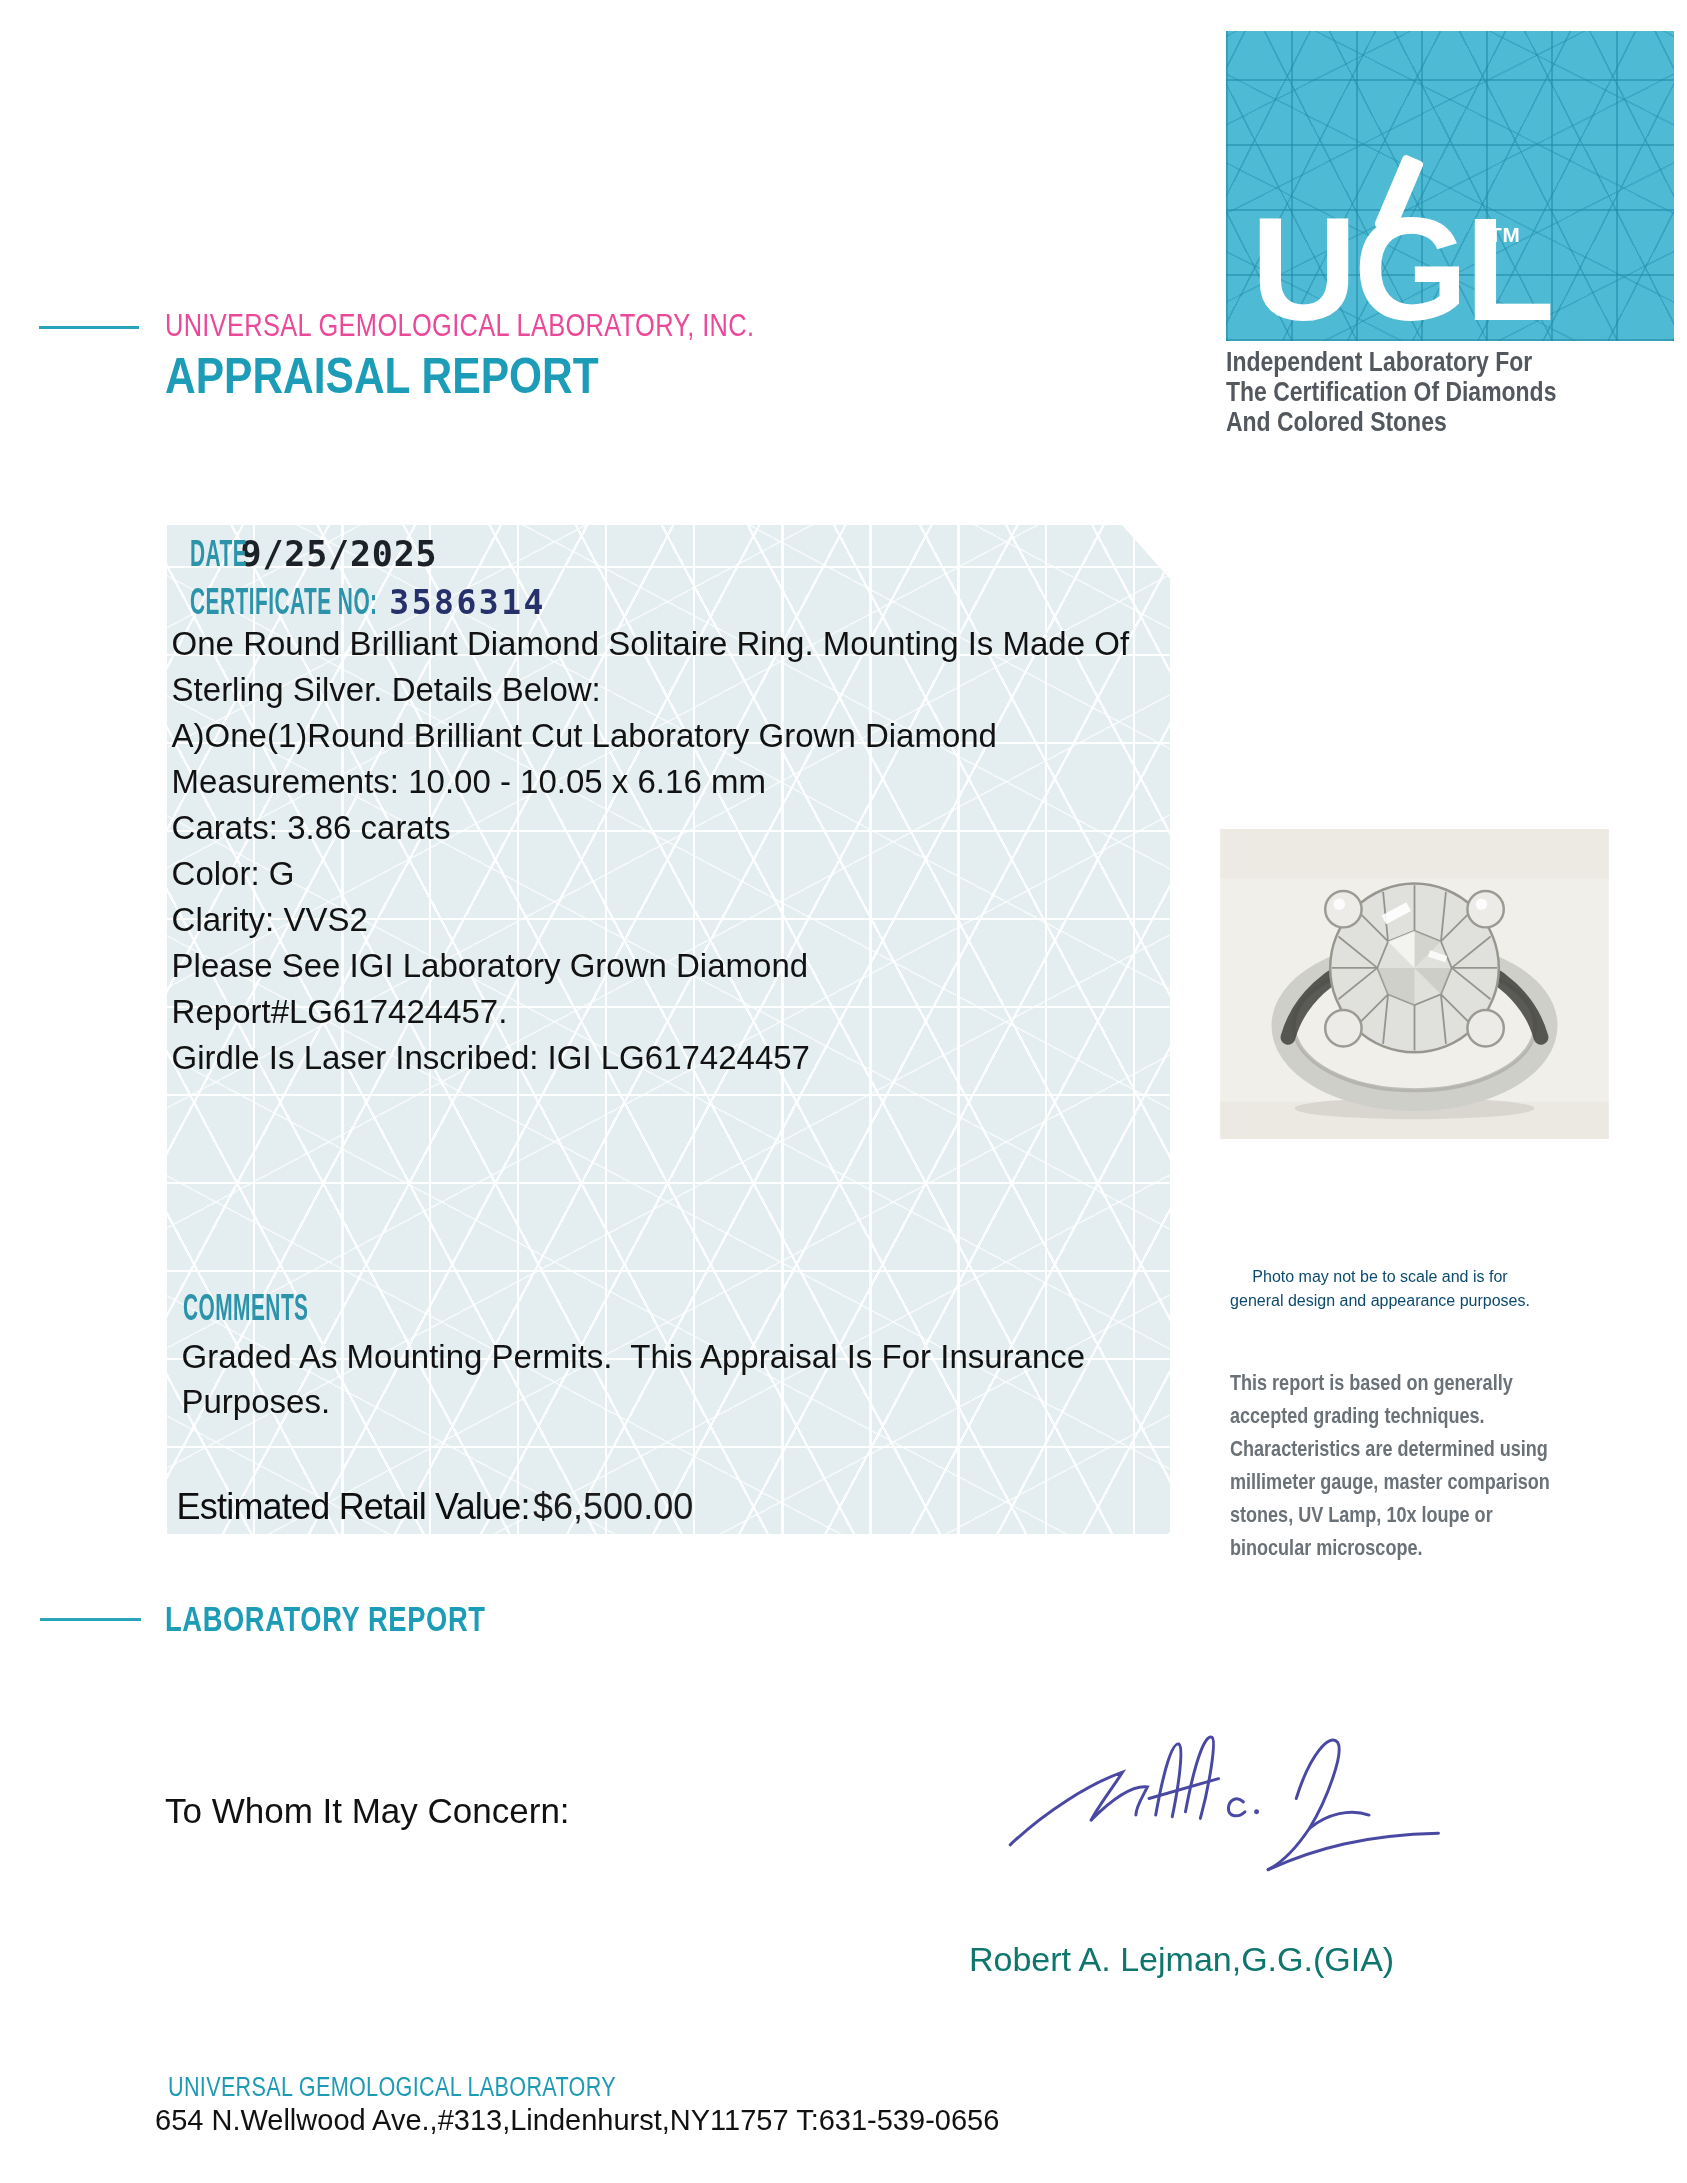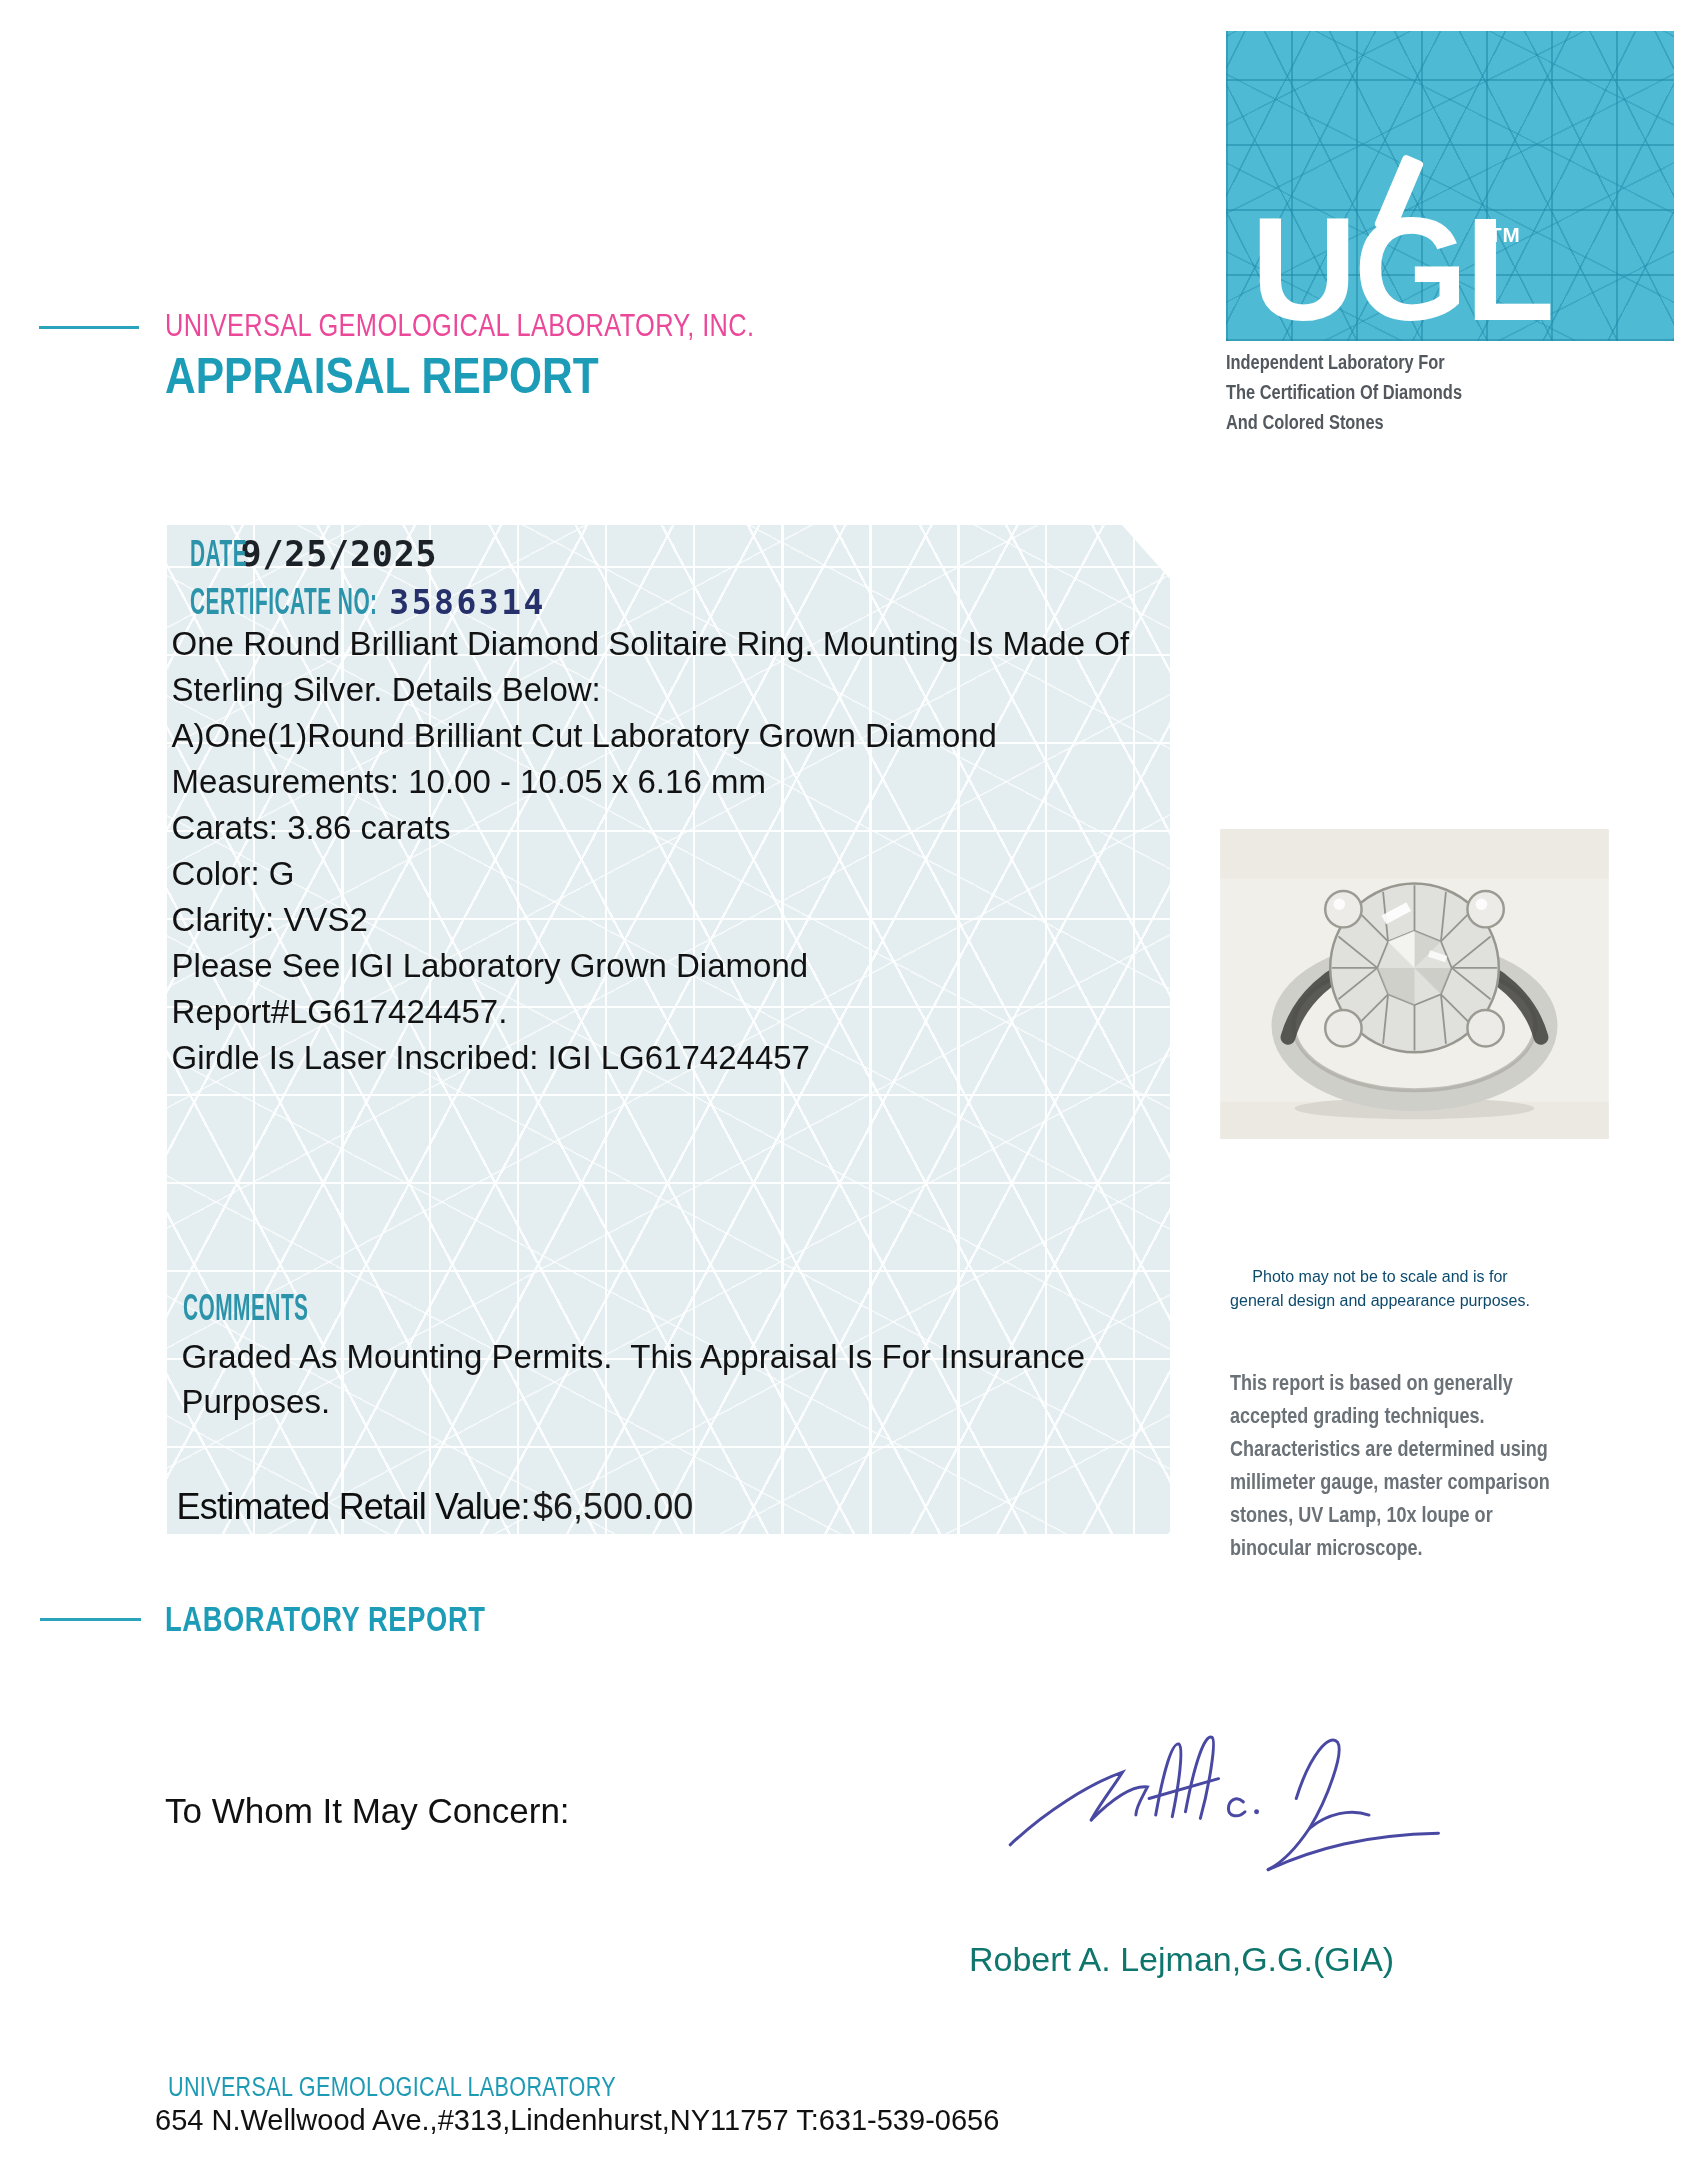--- a/index.html
+++ b/index.html
@@ -28,21 +28,21 @@
       repeating-linear-gradient(90deg,  rgba(31,137,168,.55) 0 1.7px, transparent 1.7px 65px),
       repeating-linear-gradient(63deg,  rgba(31,137,168,.45) 0 1.7px, transparent 1.7px 58px),
       repeating-linear-gradient(-63deg, rgba(31,137,168,.45) 0 1.7px, transparent 1.7px 58px),
       repeating-linear-gradient(27deg,  rgba(31,137,168,.35) 0 1.7px, transparent 1.7px 79px),
       repeating-linear-gradient(-27deg, rgba(31,137,168,.35) 0 1.7px, transparent 1.7px 79px);
     overflow:hidden;
   }
   .logo-ugl { position:absolute; left:25px; top:165px; font-size:147px; line-height:1; font-weight:700; color:#ffffff; letter-spacing:-3.3px; }
   .logo-accent { position:absolute; left:162px; top:124px; width:21.5px; height:78px; background:#ffffff; border-radius:4.1px; transform:rotate(23deg); }
   .logo-tm { position:absolute; left:263px; top:192px; font-size:20.7px; font-weight:700; color:#ffffff; letter-spacing:0.8px; }
-  .tagline { left:1226px; top:347px; font-size:20px; font-weight:700; color:#53585e; line-height:30px; }
+  .tagline { left:1226px; top:347px; font-size:28px; font-weight:700; color:#53585e; line-height:30px; }
   .tagline .cond { transform:scaleX(0.82); white-space:pre-line; }
 
   
   .panel {
     left:165px; top:525px; width:1005px; height:1011px;
     background-color:#e4eef1;
     background-image:
       repeating-linear-gradient(0deg,   rgba(255,255,255,.95) 0 2.5px, transparent 2.5px 88px),
       repeating-linear-gradient(90deg,  rgba(255,255,255,.95) 0 2.5px, transparent 2.5px 88px),
       repeating-linear-gradient(62deg,  rgba(255,255,255,.85) 0 2.5px, transparent 2.5px 76px),

